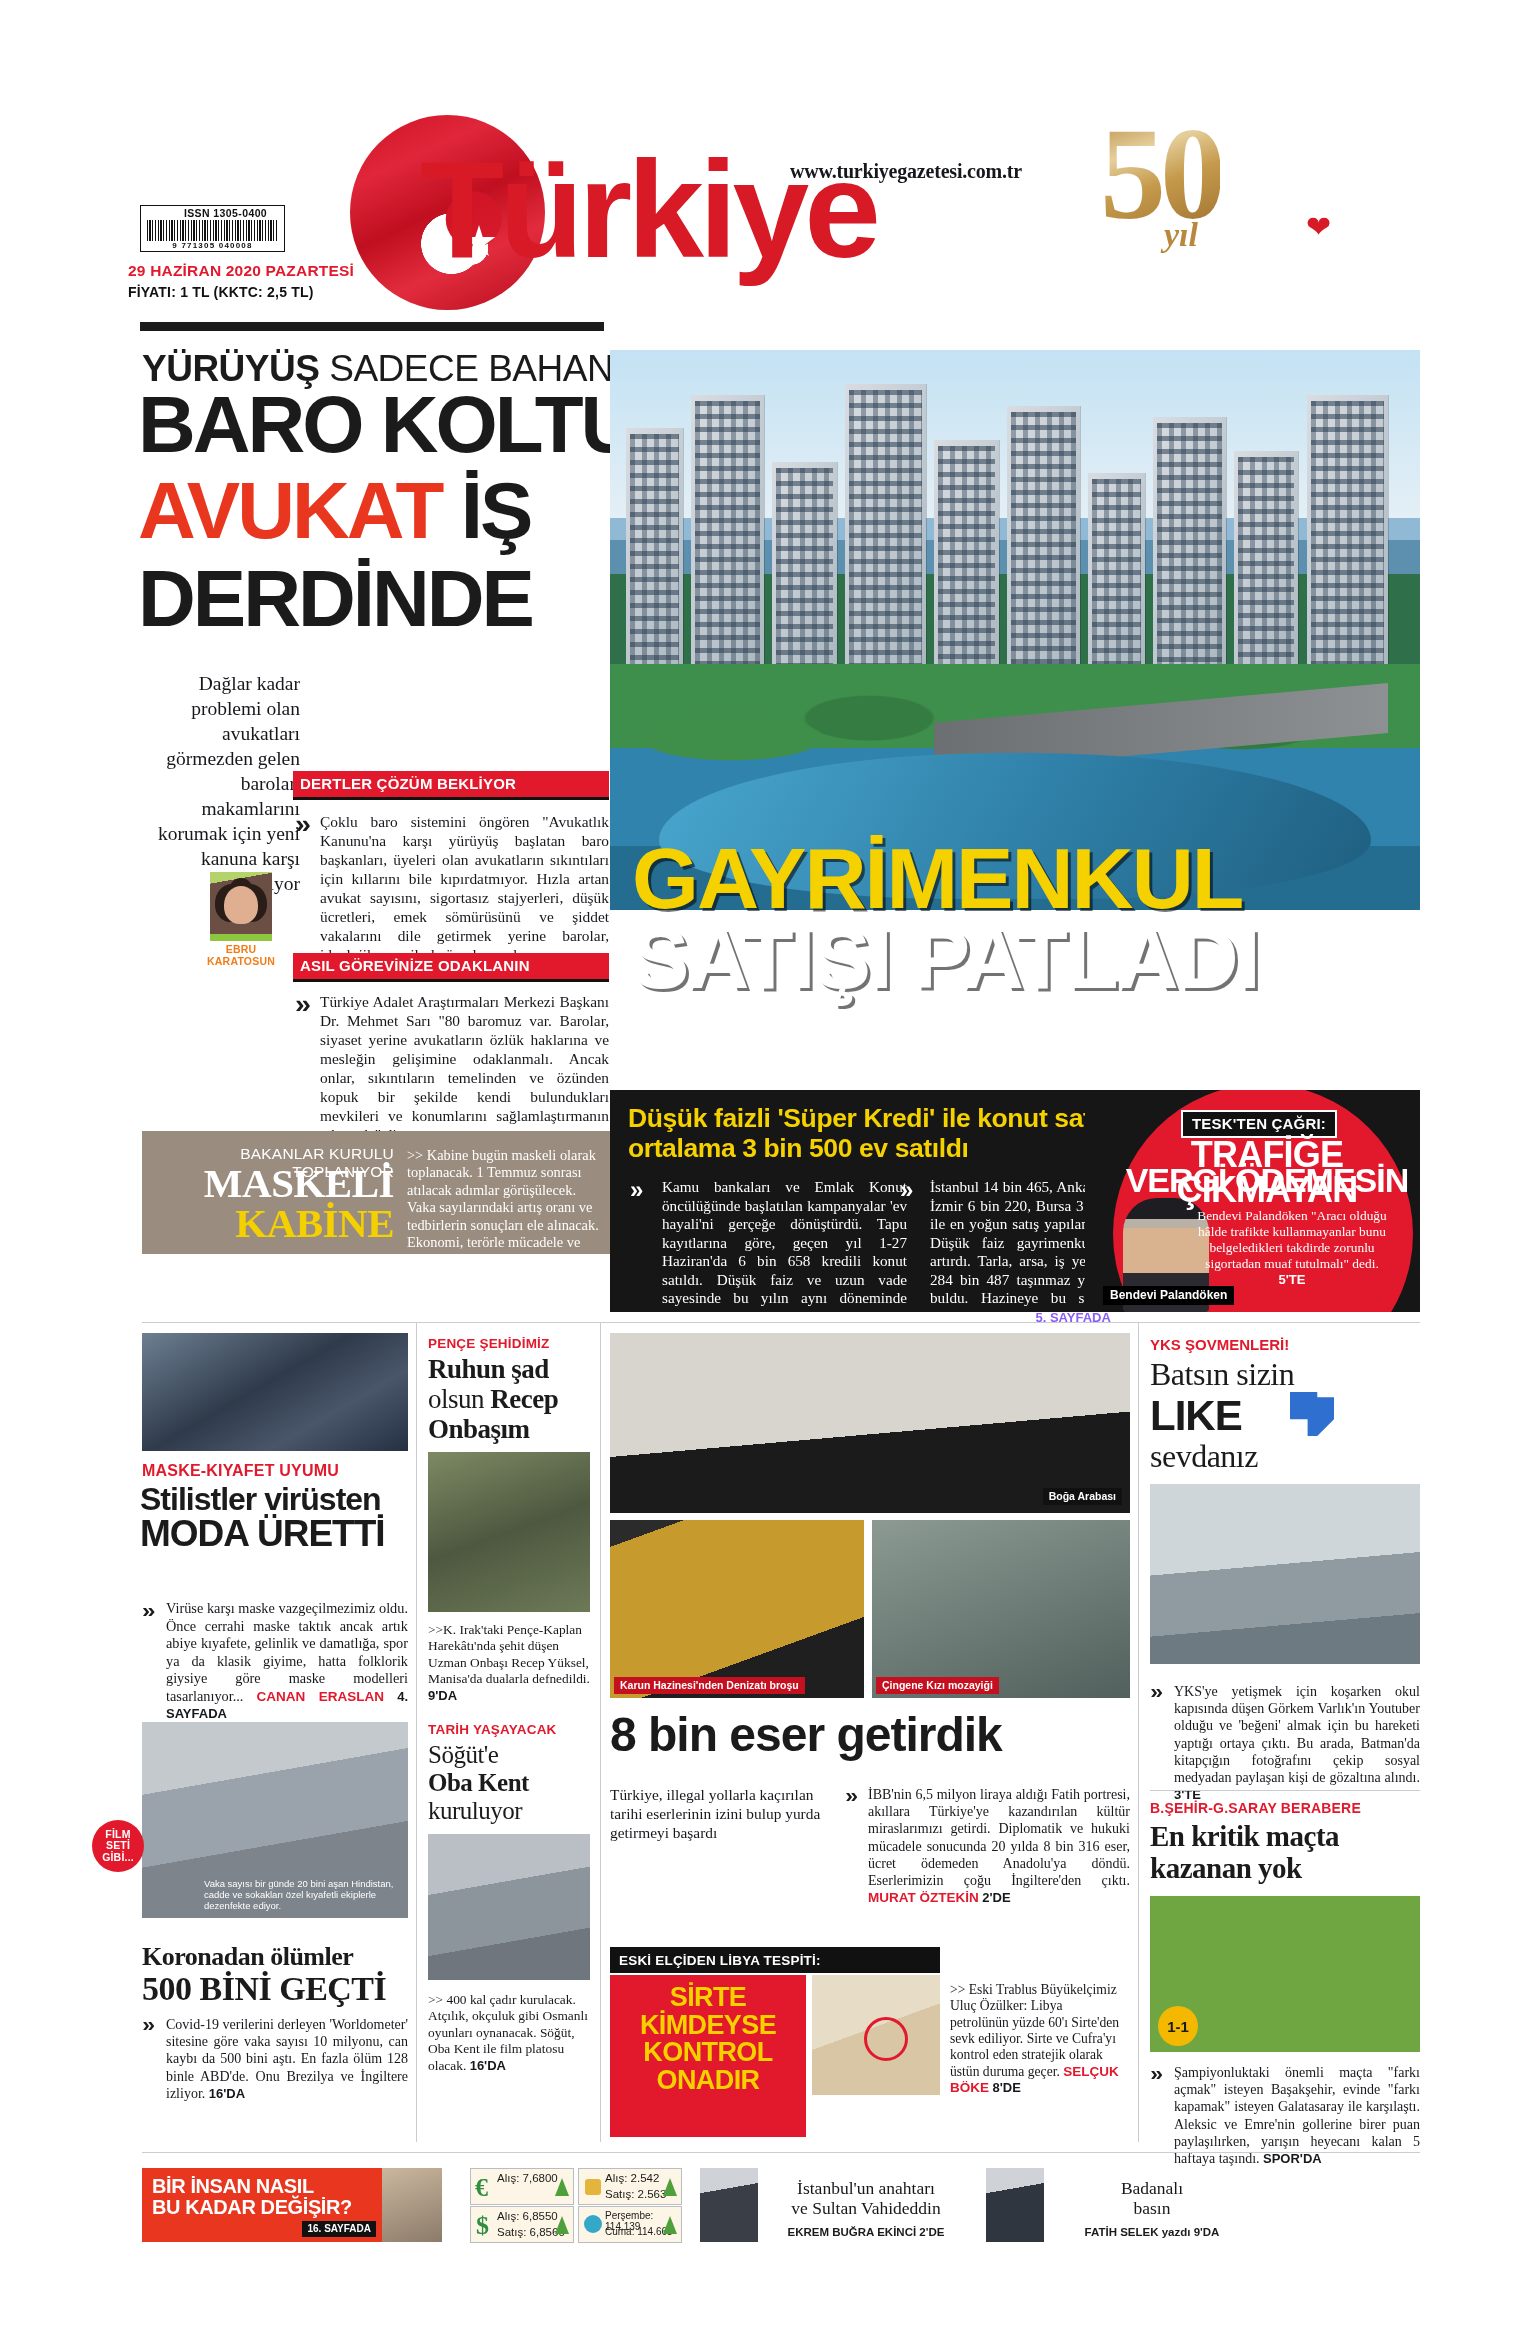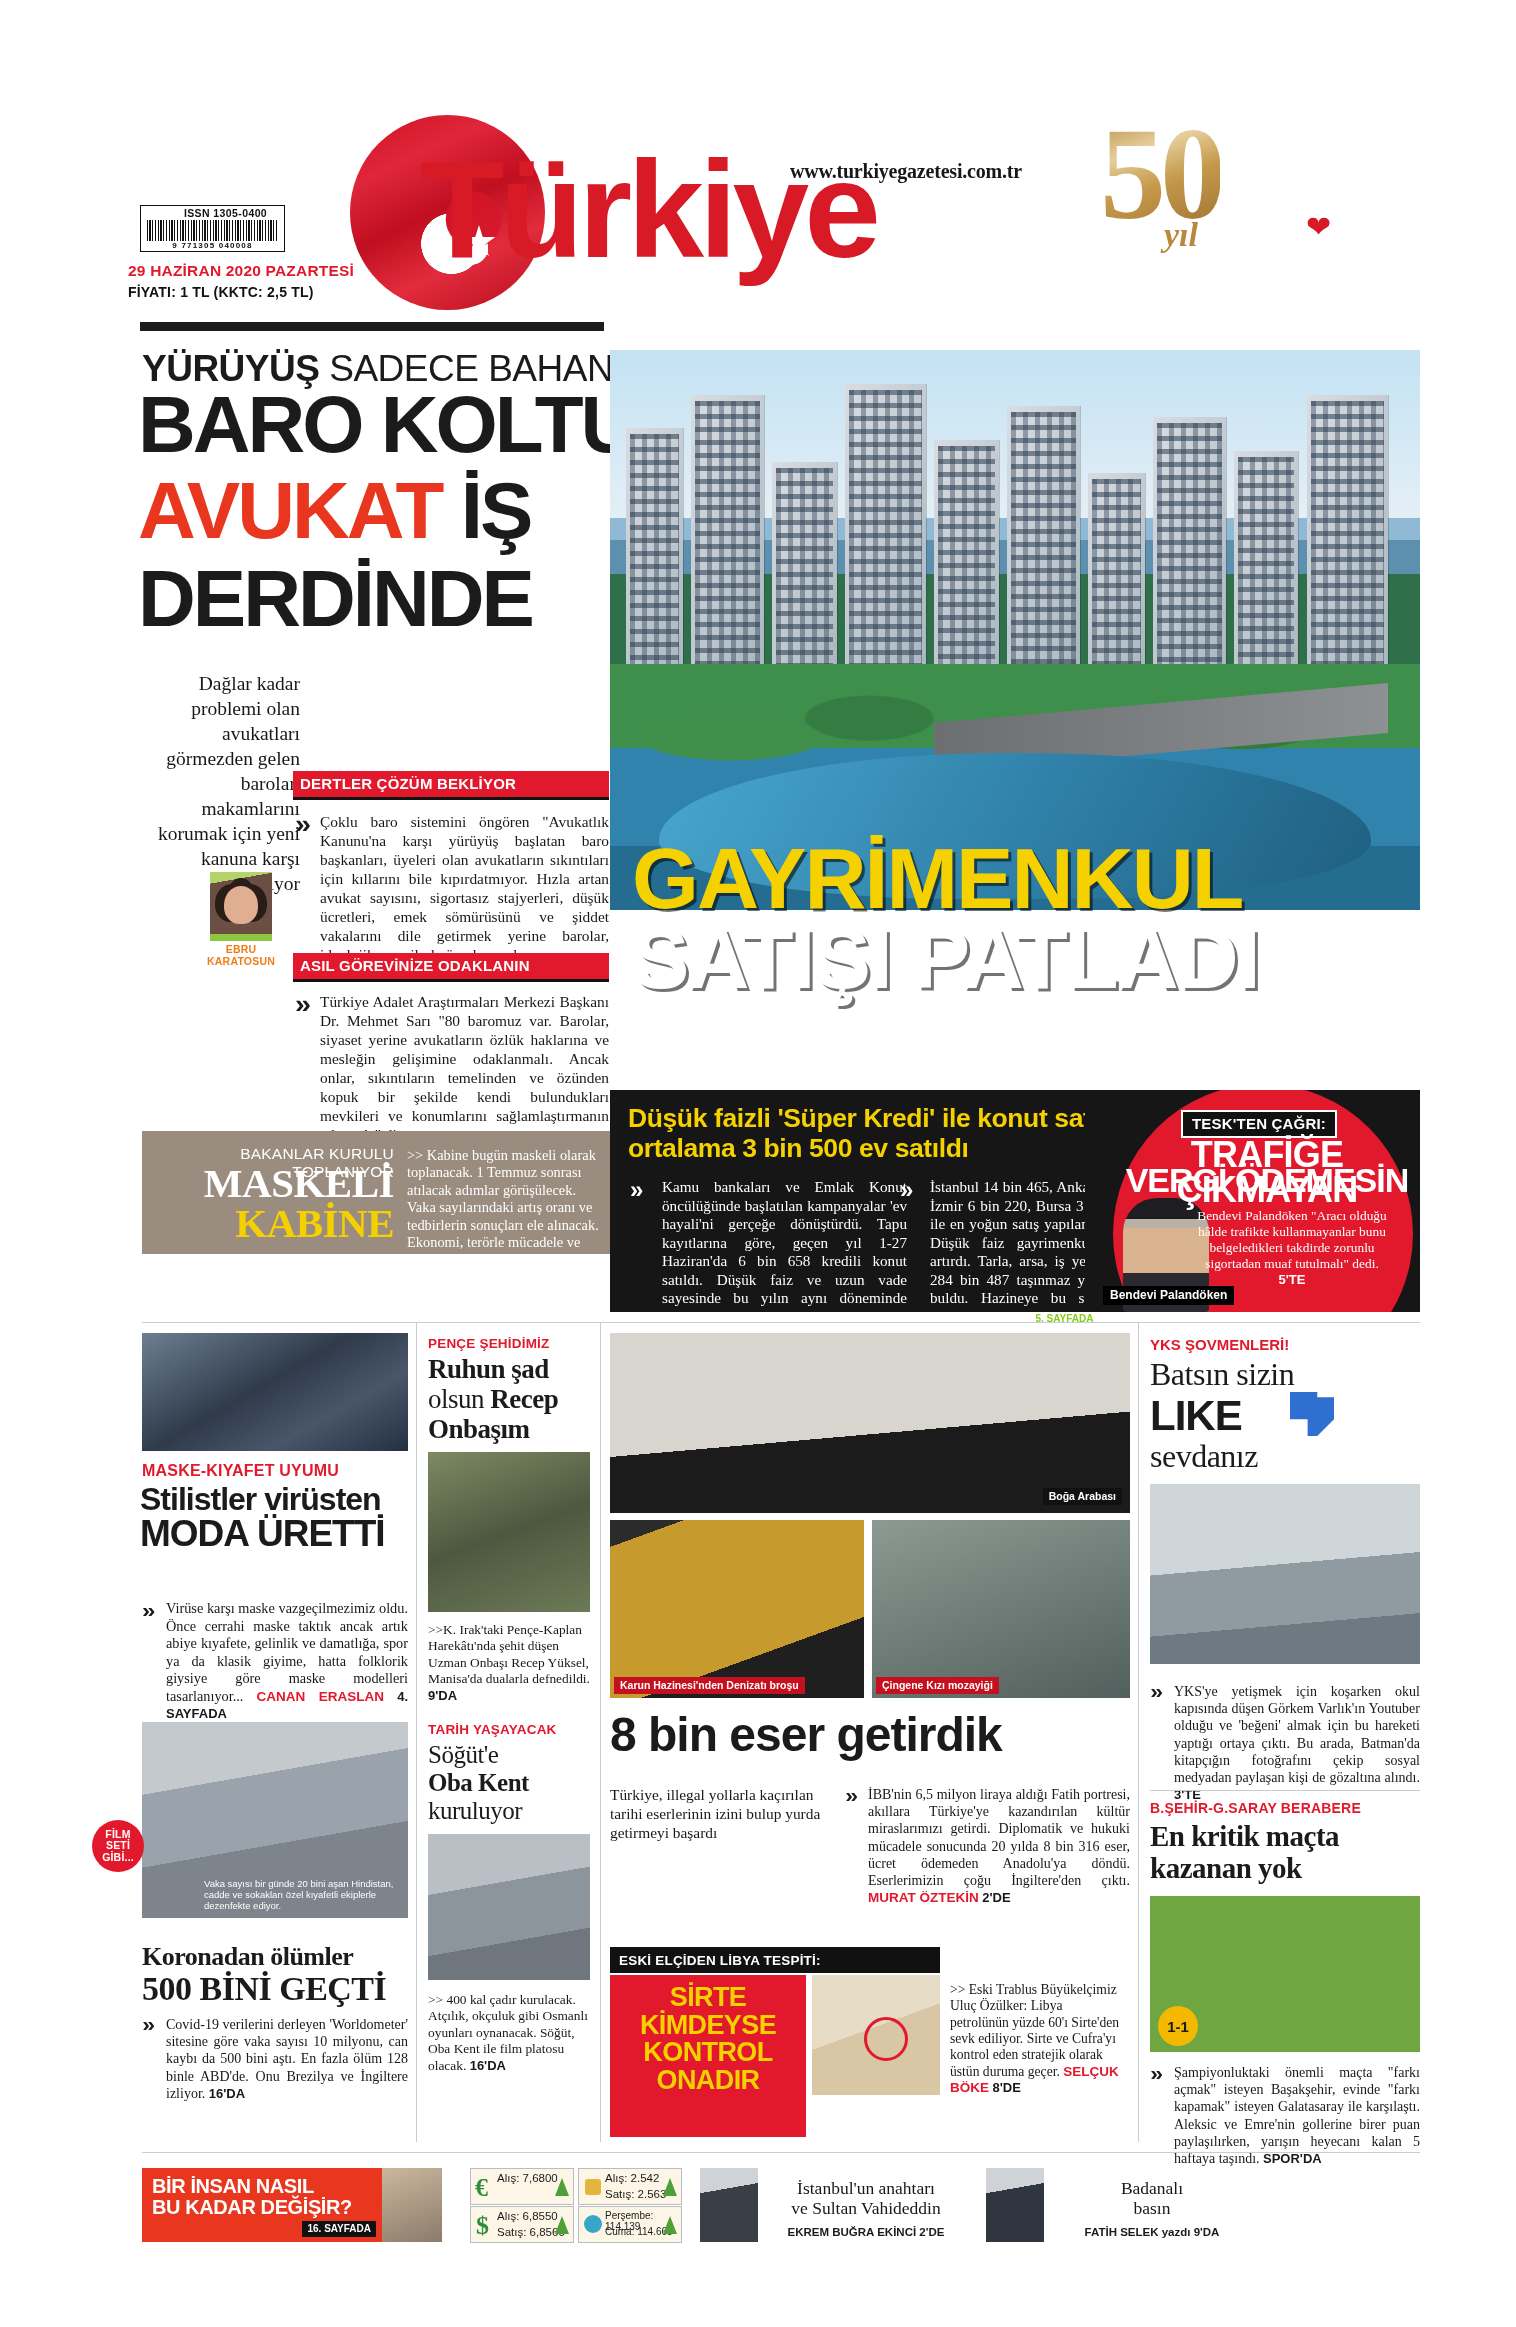--- a/index.html
+++ b/index.html
@@ -230,21 +230,21 @@
   .deck-col {
     position:absolute; top:88px; width:245px;
     font-family:"Liberation Serif", serif; font-size:15.2px; line-height:1.22;
     color:#ffffff; text-align:justify;
   }
   .deck-col.a { left:52px; }
   .deck-col.b { left:320px; }
   .deck-q { position:absolute; top:86px; font-family:"Liberation Sans", sans-serif;
     font-weight:700; font-size:24px; color:#fff; }
   .deck-q.a { left:20px; } .deck-q.b { left:290px; }
-  .sayfa-w { font-family:"Liberation Sans", sans-serif; font-weight:700; font-size:10px; color:#84cc16; }
+  .sayfa-w { font-family:"Liberation Sans", sans-serif; font-weight:700; font-size:13px; color:#8b5cf6; }
 
   
   .tesk-wrap { position:absolute; left:1085px; top:1090px; width:335px; height:222px; background:#161616; overflow:hidden; }
   .tesk-circle { position:absolute; left:28px; top:-6px; width:300px; height:300px; border-radius:50%; background:#e2192c; }
   .tesk-tag {
     position:absolute; left:96px; top:20px;
     background:#111; color:#fff; border:2px solid #fff;
     font-family:"Liberation Sans", sans-serif; font-weight:700; font-size:15px;
     padding:3px 9px 4px; letter-spacing:.2px;
   }

